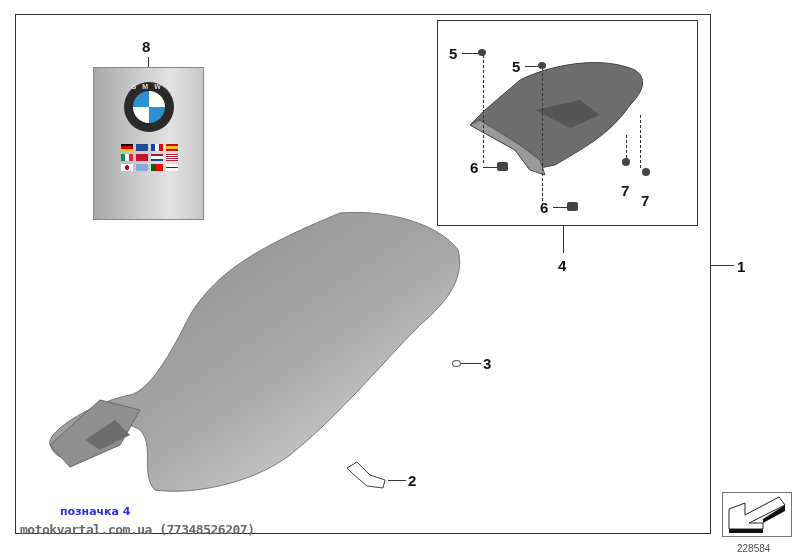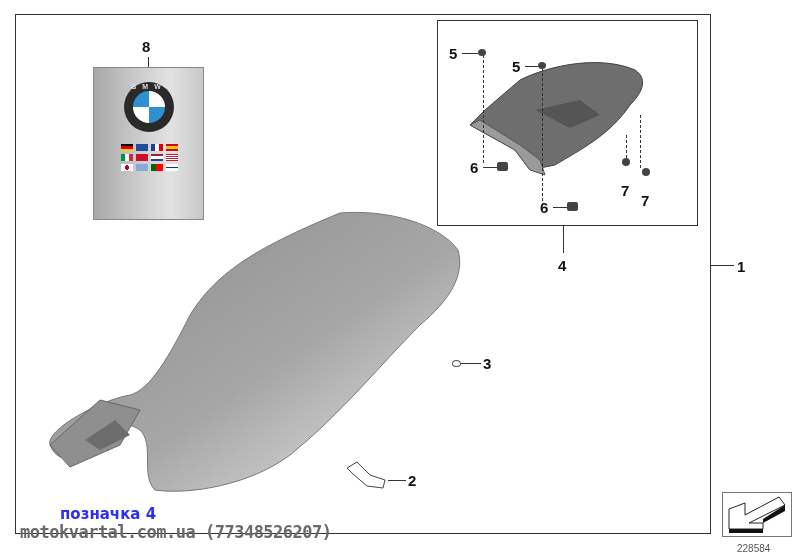--- a/index.html
+++ b/index.html
@@ -9,22 +9,22 @@
   .num{position:absolute;font-weight:bold;font-size:15px;color:#111;line-height:1;}
   .line{position:absolute;background:#333;}
   .manual{position:absolute;left:93px;top:67px;width:111px;height:153px;border:1px solid #888;box-sizing:border-box;
     background:linear-gradient(90deg,#a8a8a8 0%,#cfcfcf 45%,#e2e2e2 70%,#c8c8c8 100%);}
   .logo{position:absolute;left:30px;top:14px;width:50px;height:50px;border-radius:50%;background:#2a2a2a;}
   .logo-inner{position:absolute;left:9px;top:9px;width:32px;height:32px;border-radius:50%;
     background:conic-gradient(#fff 0 90deg,#2f8fd0 90deg 180deg,#fff 180deg 270deg,#2f8fd0 270deg 360deg);}
   .logo-text{position:absolute;left:0;top:1px;width:50px;text-align:center;font-size:7px;color:#ddd;letter-spacing:6px;font-weight:bold;}
   .flags{position:absolute;left:27px;top:76px;width:58px;display:grid;grid-template-columns:repeat(4,12px);gap:3px 3px;}
   .flag{width:12px;height:7px;}
-  .caption-blue{position:absolute;left:60px;top:505px;font-size:15px;font-weight:bold;color:#2e2ef0;font-family:"DejaVu Sans",sans-serif;}
-  .caption-grey{position:absolute;left:20px;top:522px;font-size:17px;font-weight:bold;color:#6a6a6a;font-family:"DejaVu Sans Mono",monospace;letter-spacing:-0.5px;}
+  .caption-blue{position:absolute;left:60px;top:505px;font-size:11px;font-weight:bold;color:#2e2ef0;font-family:"DejaVu Sans",sans-serif;}
+  .caption-grey{position:absolute;left:20px;top:522px;font-size:13px;font-weight:bold;color:#6a6a6a;font-family:"DejaVu Sans Mono",monospace;letter-spacing:-0.5px;}
   .navbox{position:absolute;left:722px;top:492px;width:70px;height:45px;border:1px solid #777;box-sizing:border-box;background:#fff;}
   .ref{position:absolute;left:737px;top:543px;font-size:10px;color:#555;}
 </style>
 </head>
 <body>
 
 <div class="frame"></div>
 
 <svg style="position:absolute;left:40px;top:205px" width="430" height="290" viewBox="0 0 430 290">
   <defs>

